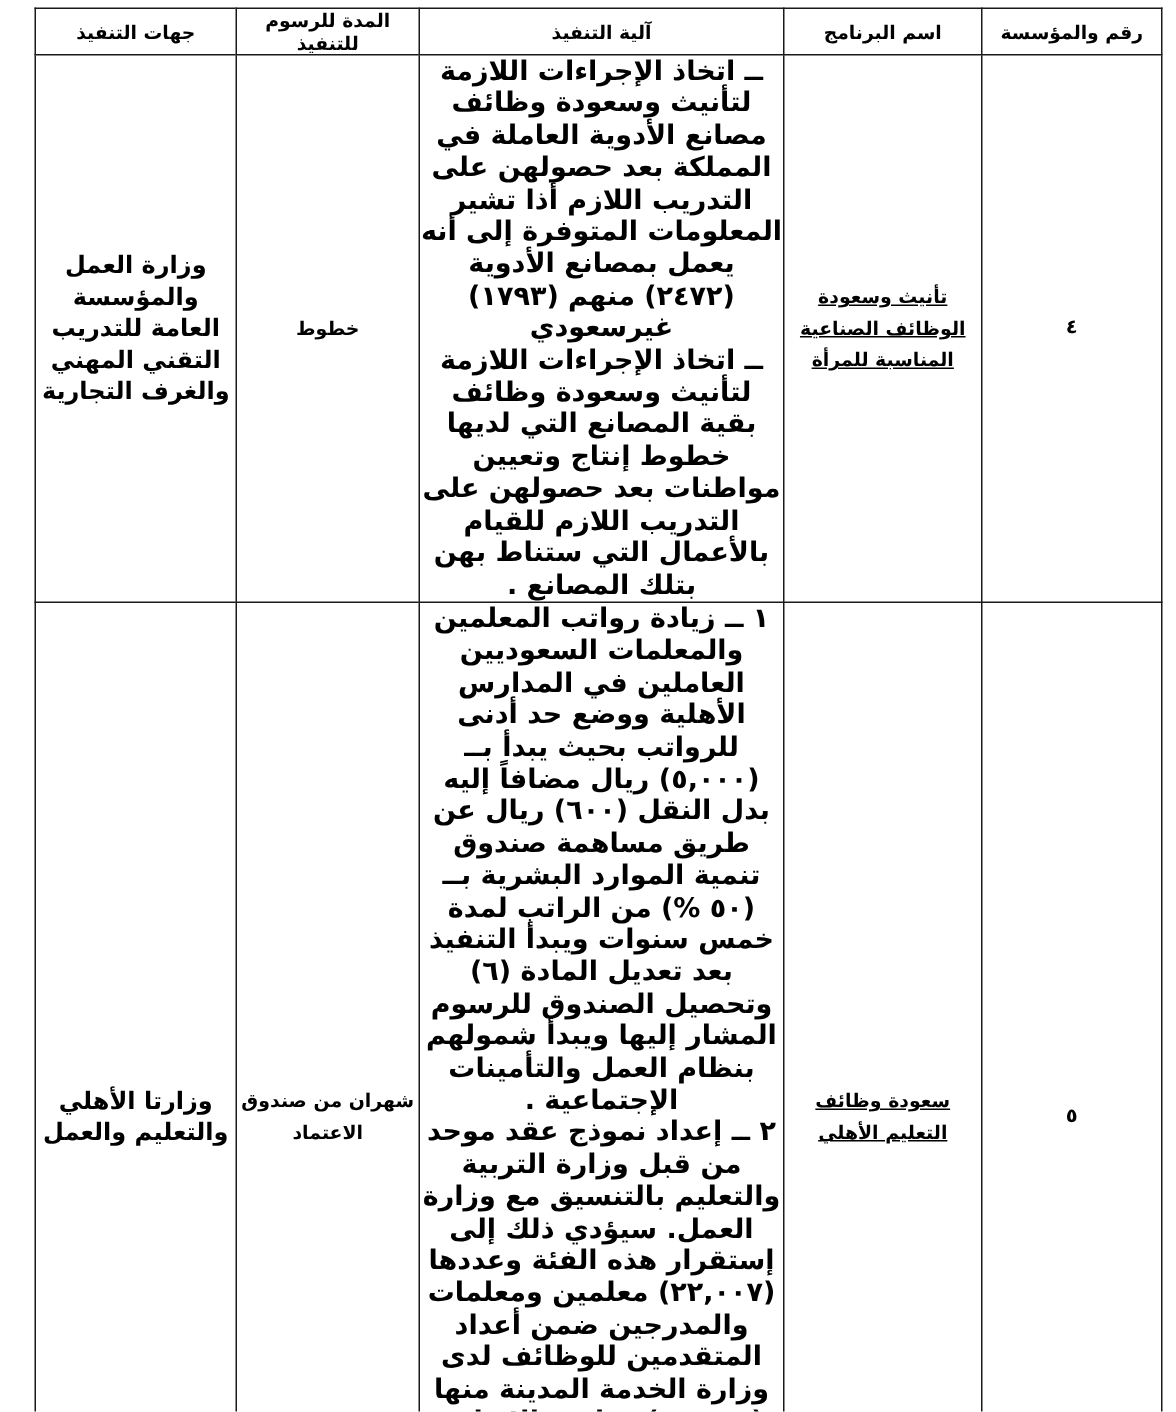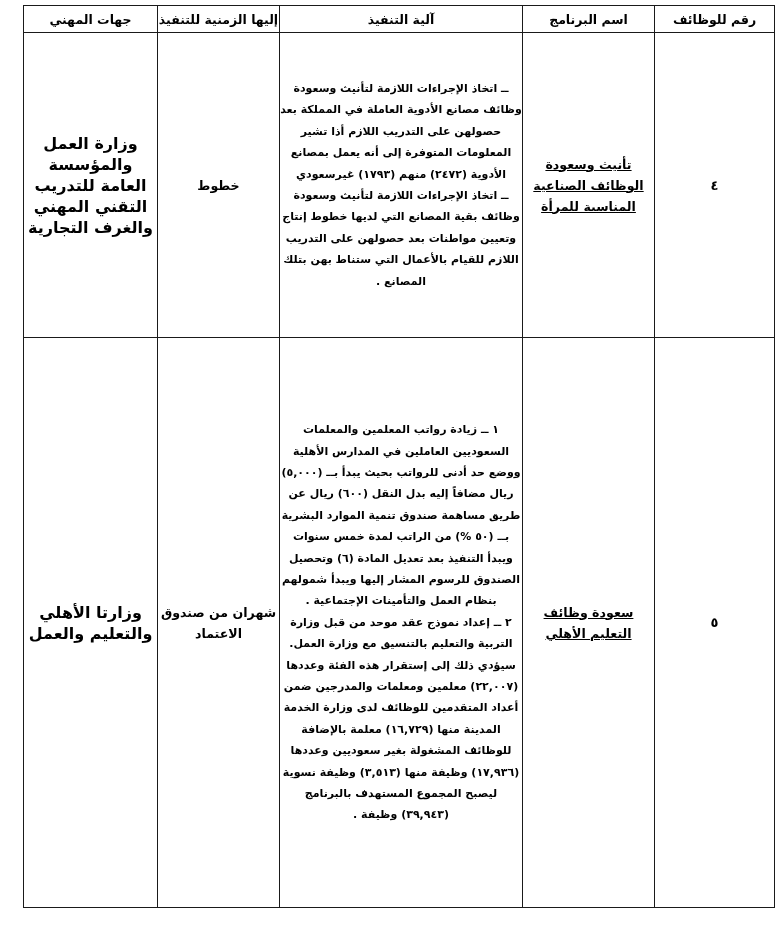--- a/index.html
+++ b/index.html
@@ -59,21 +59,21 @@
 
   td.cell {
     text-align: center;
     font-size: 12.5px;
     line-height: 15px;
     padding: 4px 3px;
   }
 
   td.mech-cell {
     text-align: center;
-    font-size: 11px;
+    font-size: 18px;
     line-height: 21.4px;
     padding: 10px 10px 12px 10px;
     vertical-align: top;
     margin-left: 32px;
   }
 
   td.name-cell {
     font-size: 12.6px;
     line-height: 21px;
     padding: 4px 8px;
@@ -119,25 +119,25 @@
     <colgroup>
       <col class="c-num">
       <col class="c-name">
       <col class="c-mech">
       <col class="c-dur">
       <col class="c-ent">
     </colgroup>
 
     <thead>
       <tr>
-        <th>رقم للوظائف</th>
+        <th>رقم والمؤسسة</th>
         <th>اسم البرنامج</th>
         <th>آلية التنفيذ</th>
-        <th>إليها الزمنية للتنفيذ</th>
-        <th>جهات المهني</th>
+        <th>المدة للرسوم للتنفيذ</th>
+        <th>جهات التنفيذ</th>
       </tr>
     </thead>
 
     <tbody>
 
       <tr class="row-4">
         <td class="cell num-cell">٤</td>
         <td class="cell name-cell">تأنيث وسعودة الوظائف الصناعية المناسبة للمرأة</td>
         <td class="mech-cell">
           <p class="para">ــ اتخاذ الإجراءات اللازمة لتأنيث وسعودة وظائف مصانع الأدوية العاملة في المملكة بعد حصولهن على التدريب اللازم أذا تشير المعلومات المتوفرة إلى أنه يعمل بمصانع الأدوية (٢٤٧٢) منهم (١٧٩٣) غيرسعودي</p>

